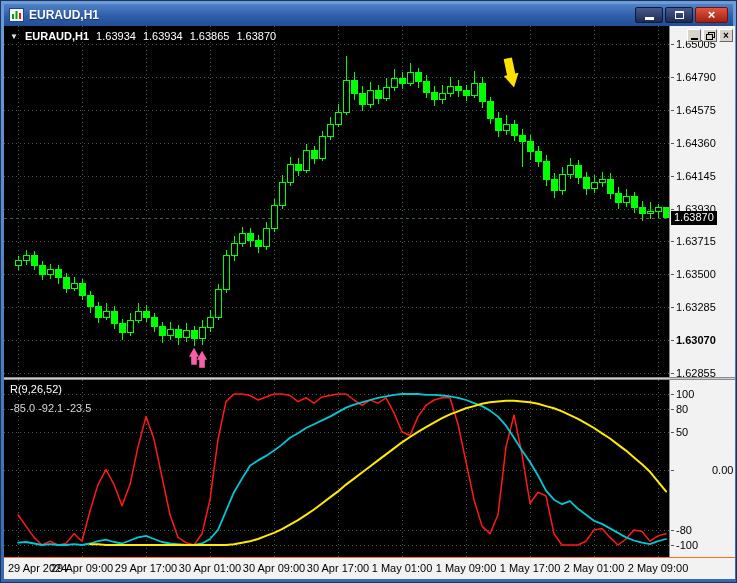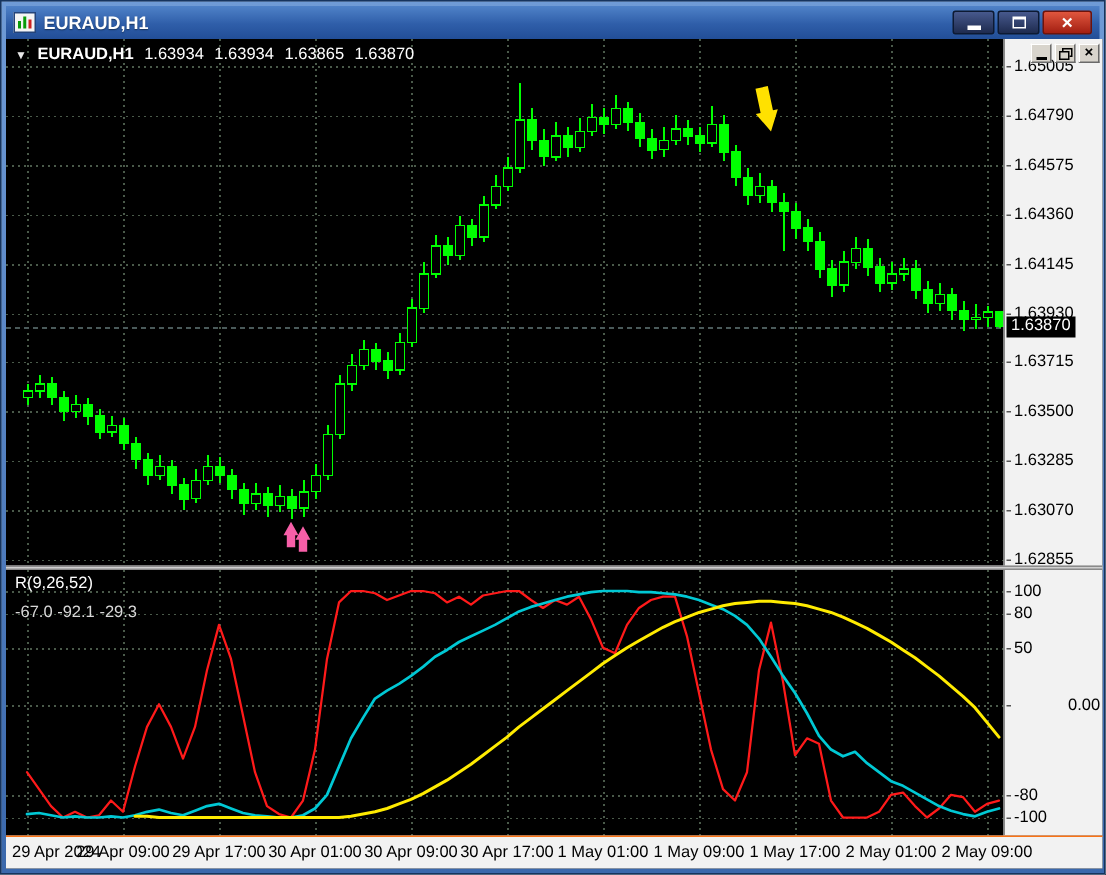--- a/index.html
+++ b/index.html
@@ -293,21 +293,21 @@
           <line x1="0" y1="52.5" x2="665" y2="52.5" stroke="#4a5a4a" stroke-dasharray="1,3" shape-rendering="crispEdges"></line>
           <line x1="0" y1="90.5" x2="665" y2="90.5" stroke="#4a5a4a" stroke-dasharray="1,3" shape-rendering="crispEdges"></line>
           <line x1="0" y1="150.5" x2="665" y2="150.5" stroke="#4a5a4a" stroke-dasharray="1,3" shape-rendering="crispEdges"></line>
           <line x1="0" y1="165.5" x2="665" y2="165.5" stroke="#4a5a4a" stroke-dasharray="1,3" shape-rendering="crispEdges"></line>
           <polyline points="14,134.8 22,146.1 30,157.4 38,165.0 46,161.2 54,165.0 62,163.5 70,153.7 78,161.2 86,131.0 94,104.6 102,89.5 110,104.6 118,125.7 126,104.6 134,66.8 142,36.6 150,59.3 158,97.0 166,134.8 174,157.4 182,162.7 190,165.0 198,153.7 206,119.7 214,59.3 222,21.6 230,14.0 238,14.0 246,15.5 254,20.0 262,17.0 270,14.0 278,14.0 286,15.5 294,21.6 302,17.8 310,23.1 318,17.0 326,15.5 334,14.0 342,14.0 350,20.0 358,25.3 366,20.0 374,23.1 382,17.8 390,32.9 398,51.8 406,55.5 414,36.6 422,25.3 430,20.0 438,17.8 446,17.8 454,44.2 462,82.0 470,119.7 478,146.1 486,153.7 494,134.8 502,66.8 510,35.1 518,74.4 526,123.5 534,112.2 542,115.9 550,153.7 558,165.0 566,165.0 574,165.0 582,161.2 590,149.9 598,148.4 606,157.4 614,165.0 622,159.0 630,149.9 638,151.4 646,161.2 654,155.9 662,153.7" fill="none" stroke="#ff1a1a" stroke-width="1.5" stroke-linejoin="round" stroke-linecap="round"></polyline>
           <polyline points="14,162.7 22,162.0 30,163.5 38,165.0 46,164.2 54,165.0 62,165.0 70,164.2 78,165.0 86,163.5 94,161.2 102,159.7 110,162.0 118,163.5 126,160.5 134,157.4 142,155.9 150,159.0 158,162.0 166,163.5 174,164.2 182,165.0 190,165.0 198,163.5 206,159.0 214,149.9 222,131.0 230,112.2 238,98.6 246,85.7 254,80.4 262,75.9 270,70.6 278,64.6 286,57.8 294,53.3 302,48.0 310,44.2 318,40.4 326,36.6 334,32.1 342,27.6 350,24.6 358,22.3 366,20.0 374,17.8 382,16.3 390,14.8 398,14.0 406,14.0 414,14.0 422,14.8 430,14.8 438,15.5 446,16.3 454,17.8 462,20.0 470,23.1 478,26.1 486,30.6 494,36.6 502,45.7 510,57.8 518,70.6 526,82.0 534,95.5 542,110.6 550,119.7 558,124.2 566,121.2 574,128.8 582,134.8 590,140.8 598,143.9 606,148.4 614,152.9 622,157.4 630,160.5 638,162.7 646,164.2 654,161.2 662,159.0" fill="none" stroke="#00c8d4" stroke-width="1.8" stroke-linejoin="round" stroke-linecap="round"></polyline>
           <polyline points="86,164.2 94,164.2 102,165.0 110,165.0 118,165.0 126,165.0 134,165.0 142,165.0 150,165.0 158,165.0 166,165.0 174,165.0 182,165.0 190,165.0 198,165.0 206,165.0 214,165.0 222,165.0 230,164.2 238,162.7 246,161.2 254,159.0 262,155.9 270,152.9 278,149.1 286,144.6 294,140.1 302,134.8 310,129.5 318,123.5 326,117.4 334,111.4 342,104.6 350,98.6 358,92.5 366,86.5 374,80.4 382,74.4 390,68.4 398,62.3 406,57.0 414,51.8 422,47.2 430,42.7 438,38.2 446,34.4 454,31.4 462,28.3 470,26.1 478,23.8 486,22.3 494,21.6 502,20.8 510,20.8 518,21.6 526,22.3 534,23.8 542,26.1 550,28.3 558,31.4 566,35.1 574,38.9 582,43.4 590,48.0 598,53.3 606,58.5 614,64.6 622,70.6 630,77.4 638,84.2 646,91.8 654,101.6 662,111.4" fill="none" stroke="#ffeb00" stroke-width="2" stroke-linejoin="round" stroke-linecap="round"></polyline>
         </svg>
       <div class="ind-label">
         <span class="nm">R(9,26,52)</span>
-        <span>-67.0 -92.1 -29.3</span>
+        <span>-85.0 -92.1 -23.5</span>
       </div>
     </div>
 
     <div class="axis-right" id="axis-right">
       <div class="chart-btns">
         <div class="cbtn">
             <span class="c-min"></span>
           </div>
         <div class="cbtn">
             <span class="c-restore"></span>
@@ -318,21 +318,21 @@
       </div>
     <div class="pl" style="top: 12px;">1.65005</div>
         <div class="pl" style="top: 44.9px;">1.64790</div>
         <div class="pl" style="top: 77.8px;">1.64575</div>
         <div class="pl" style="top: 110.7px;">1.64360</div>
         <div class="pl" style="top: 143.6px;">1.64145</div>
         <div class="pl" style="top: 176.5px;">1.63930</div>
         <div class="pl" style="top: 209.4px;">1.63715</div>
         <div class="pl" style="top: 242.3px;">1.63500</div>
         <div class="pl" style="top: 275.2px;">1.63285</div>
-        <div class="pl" style="top: 308.1px;">1.63070</div>
+        <div class="pl" style="top: 308.1px; font-weight: bold;">1.63070</div>
         <div class="pl" style="top: 341px;">1.62855</div>
         <div class="pl" style="top: 362px;">100</div>
         <div class="pl" style="top: 377.1px;">80</div>
         <div class="pl" style="top: 399.75px;">50</div>
         <div class="pl" style="top: 437.5px; padding-left: 36px;">0.00</div>
         <div class="pl" style="top: 497.9px;">-80</div>
         <div class="pl" style="top: 513px;">-100</div>
         <div class="ptag" style="top: 184.681px;">1.63870</div>
       </div>
 

